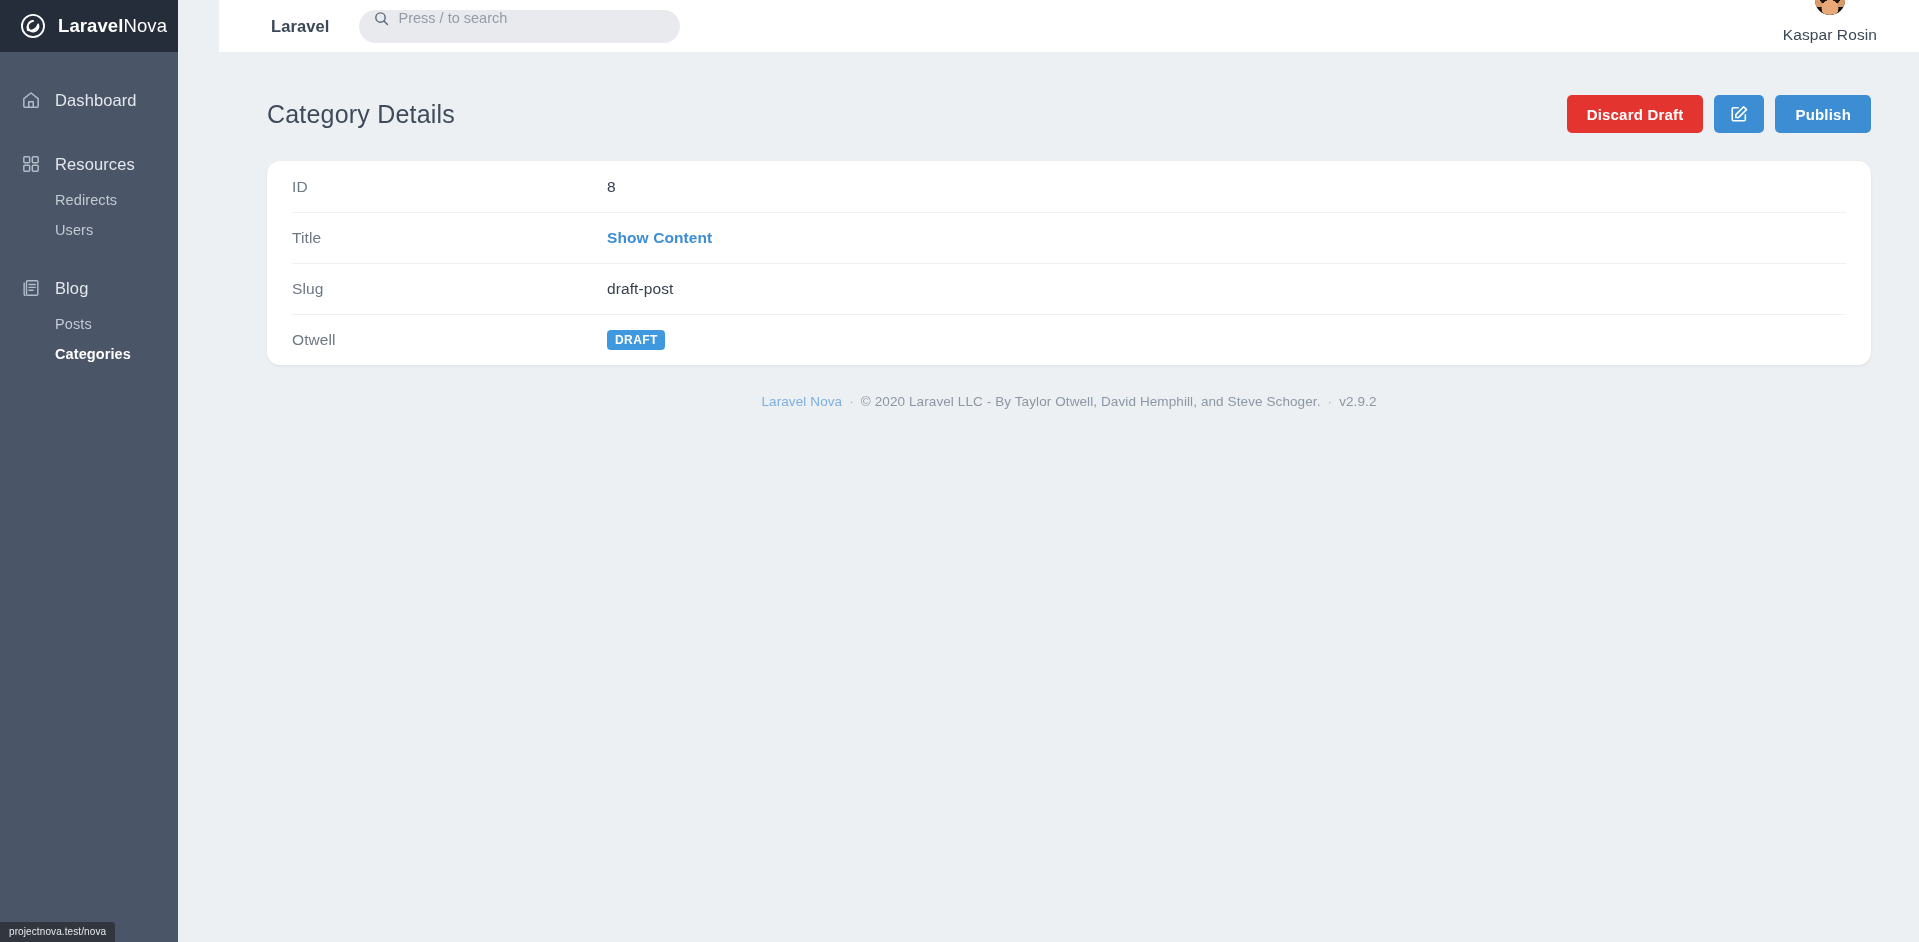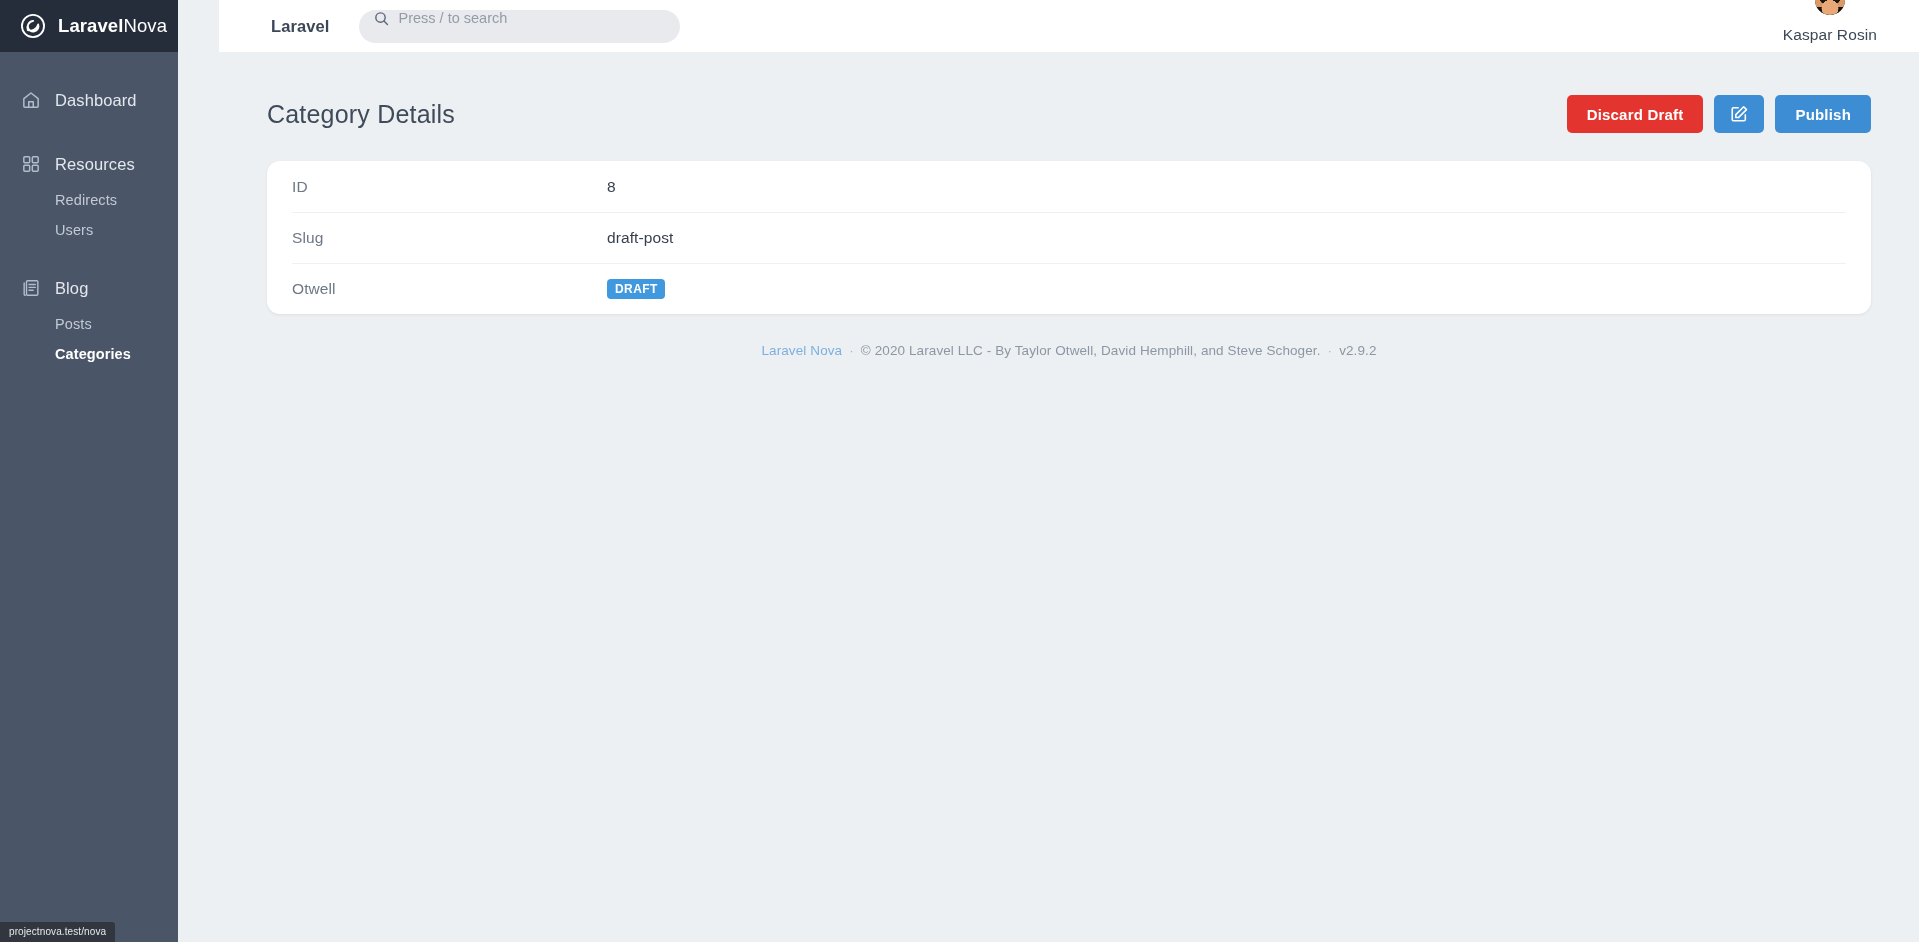--- a/index.html
+++ b/index.html
@@ -397,20 +397,24 @@
       </div>
     </div>
 
     <section id="detail-card">
 
       <div class="detail-row">
         <div class="detail-label">ID</div>
         <div class="detail-value">8</div>
       </div>
 
+      <div class="detail-row">
+        <div class="detail-label">Title</div>
+        <a class="detail-value link" href="#">Show Content</a>
+      </div>
 
       <div class="detail-row">
         <div class="detail-label">Slug</div>
         <div class="detail-value">draft-post</div>
       </div>
 
       <div class="detail-row">
         <div class="detail-label">Otwell</div>
         <div class="detail-value">
           <span class="badge">DRAFT</span>

